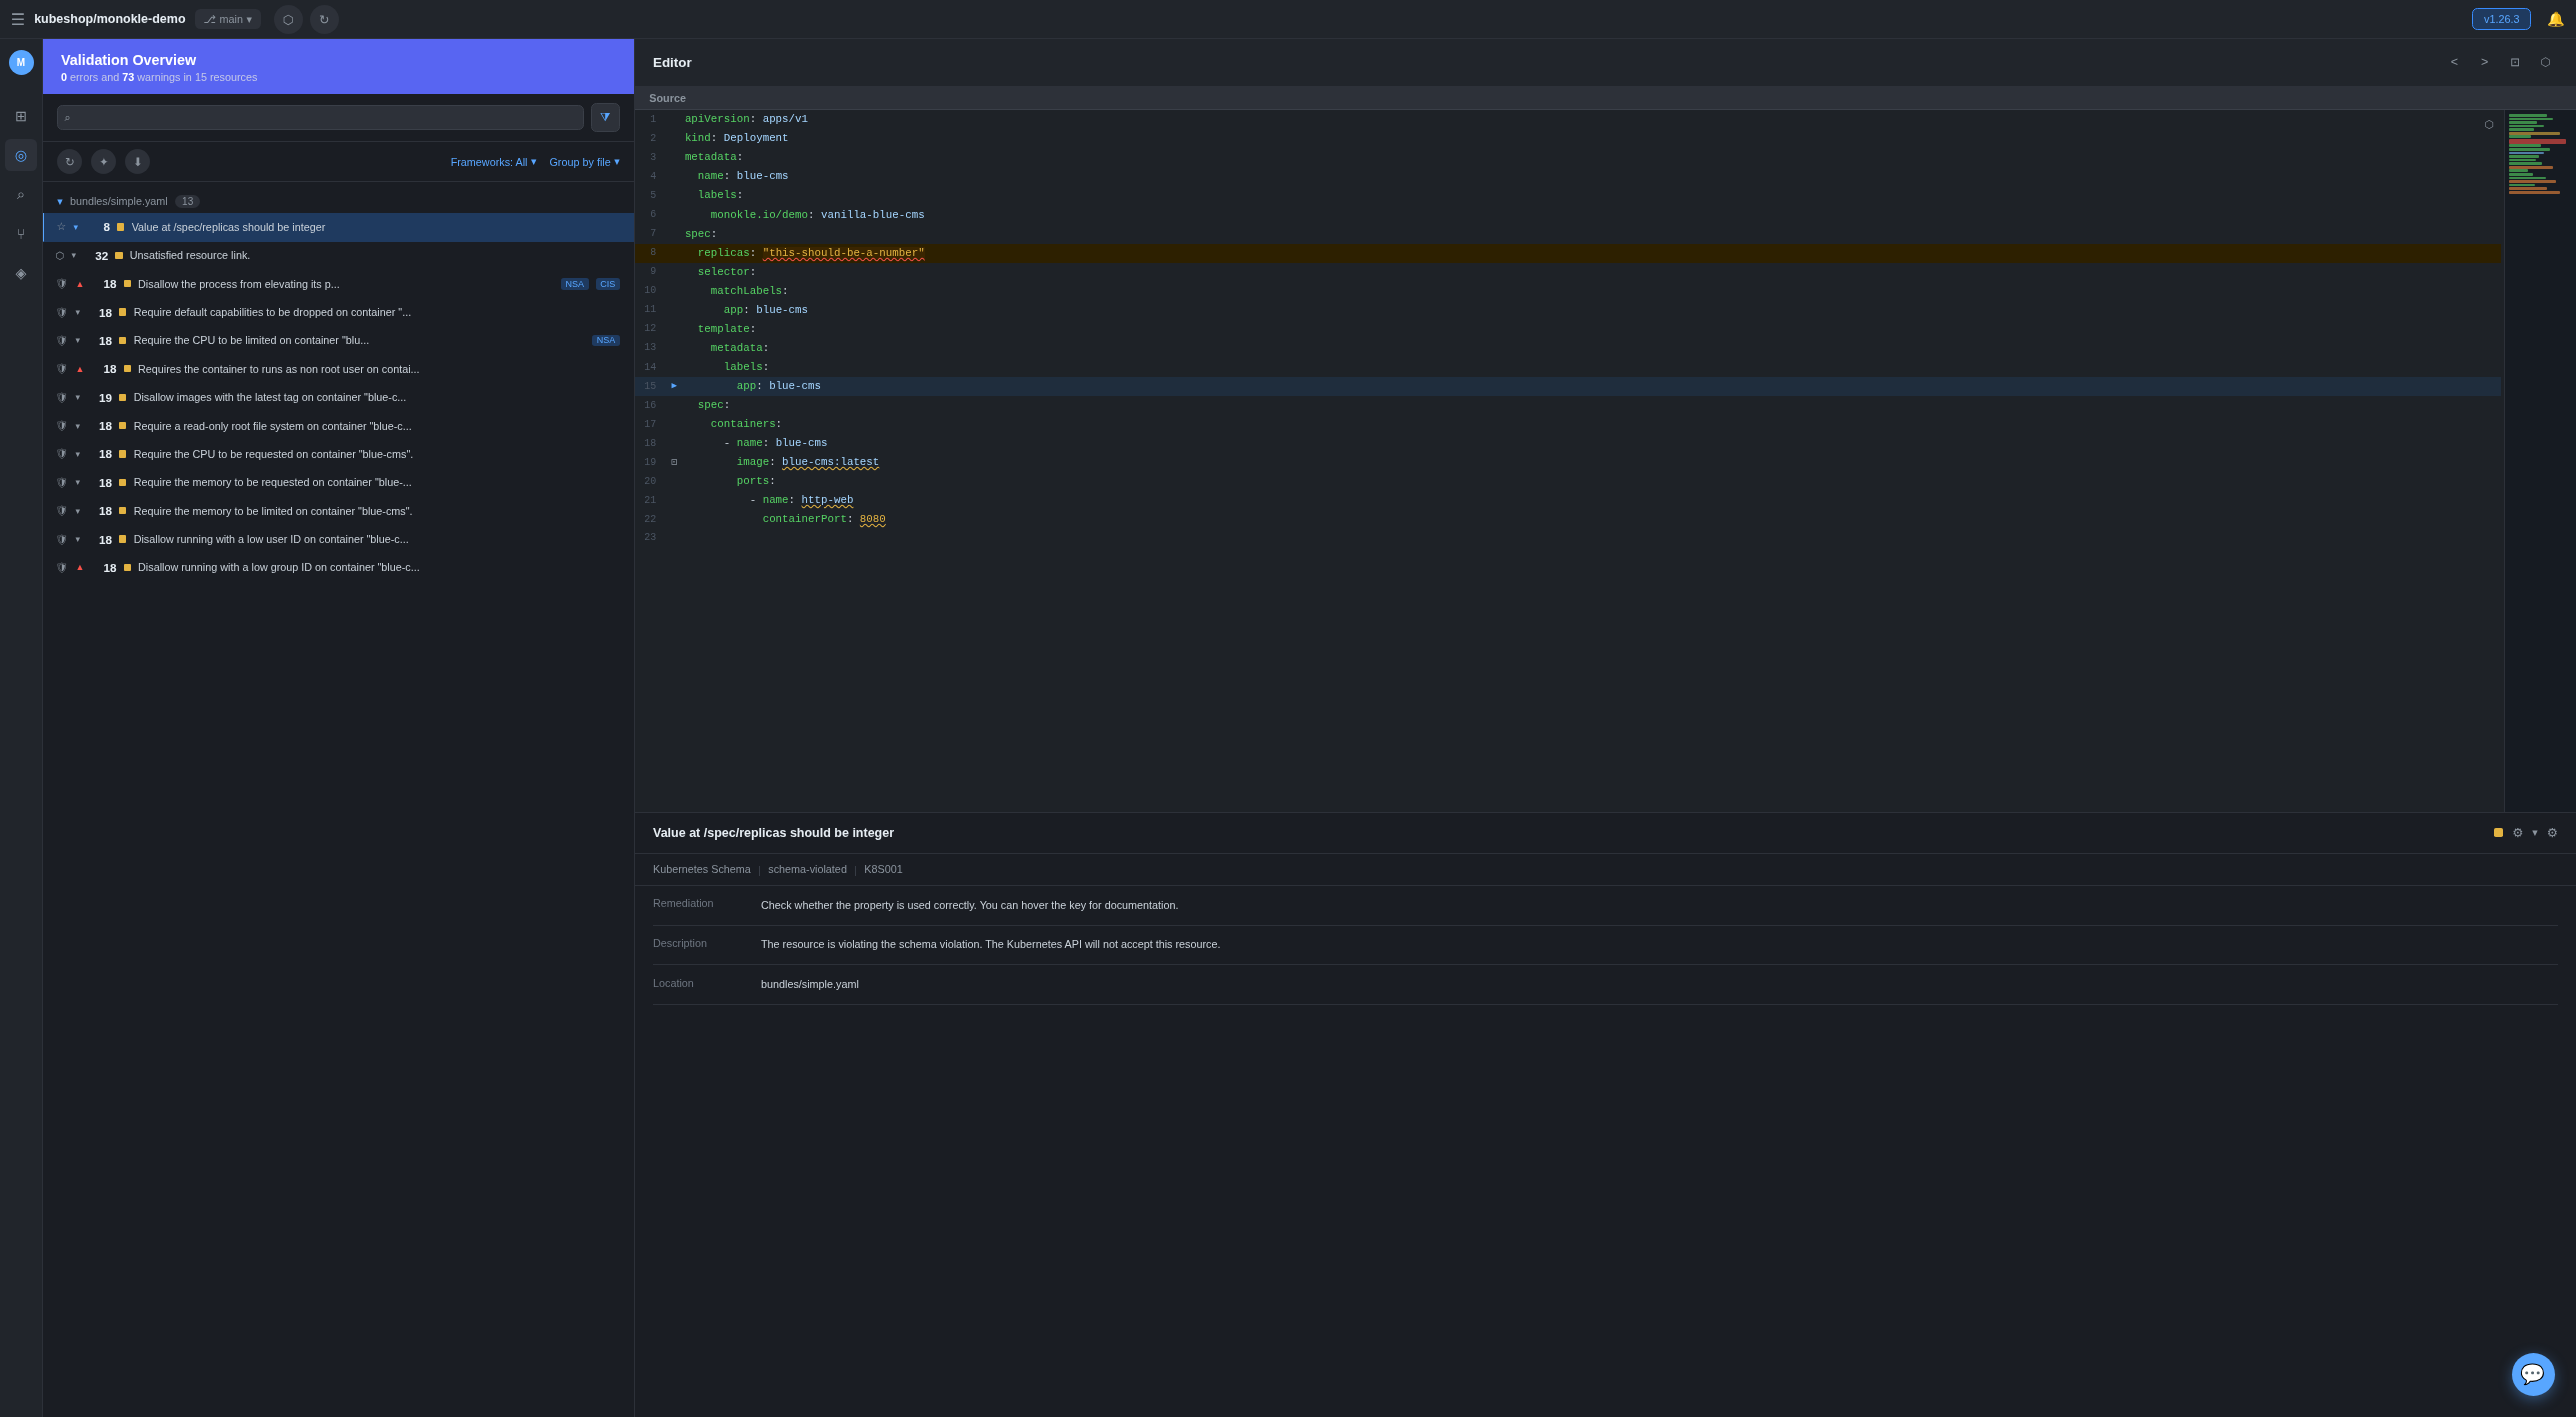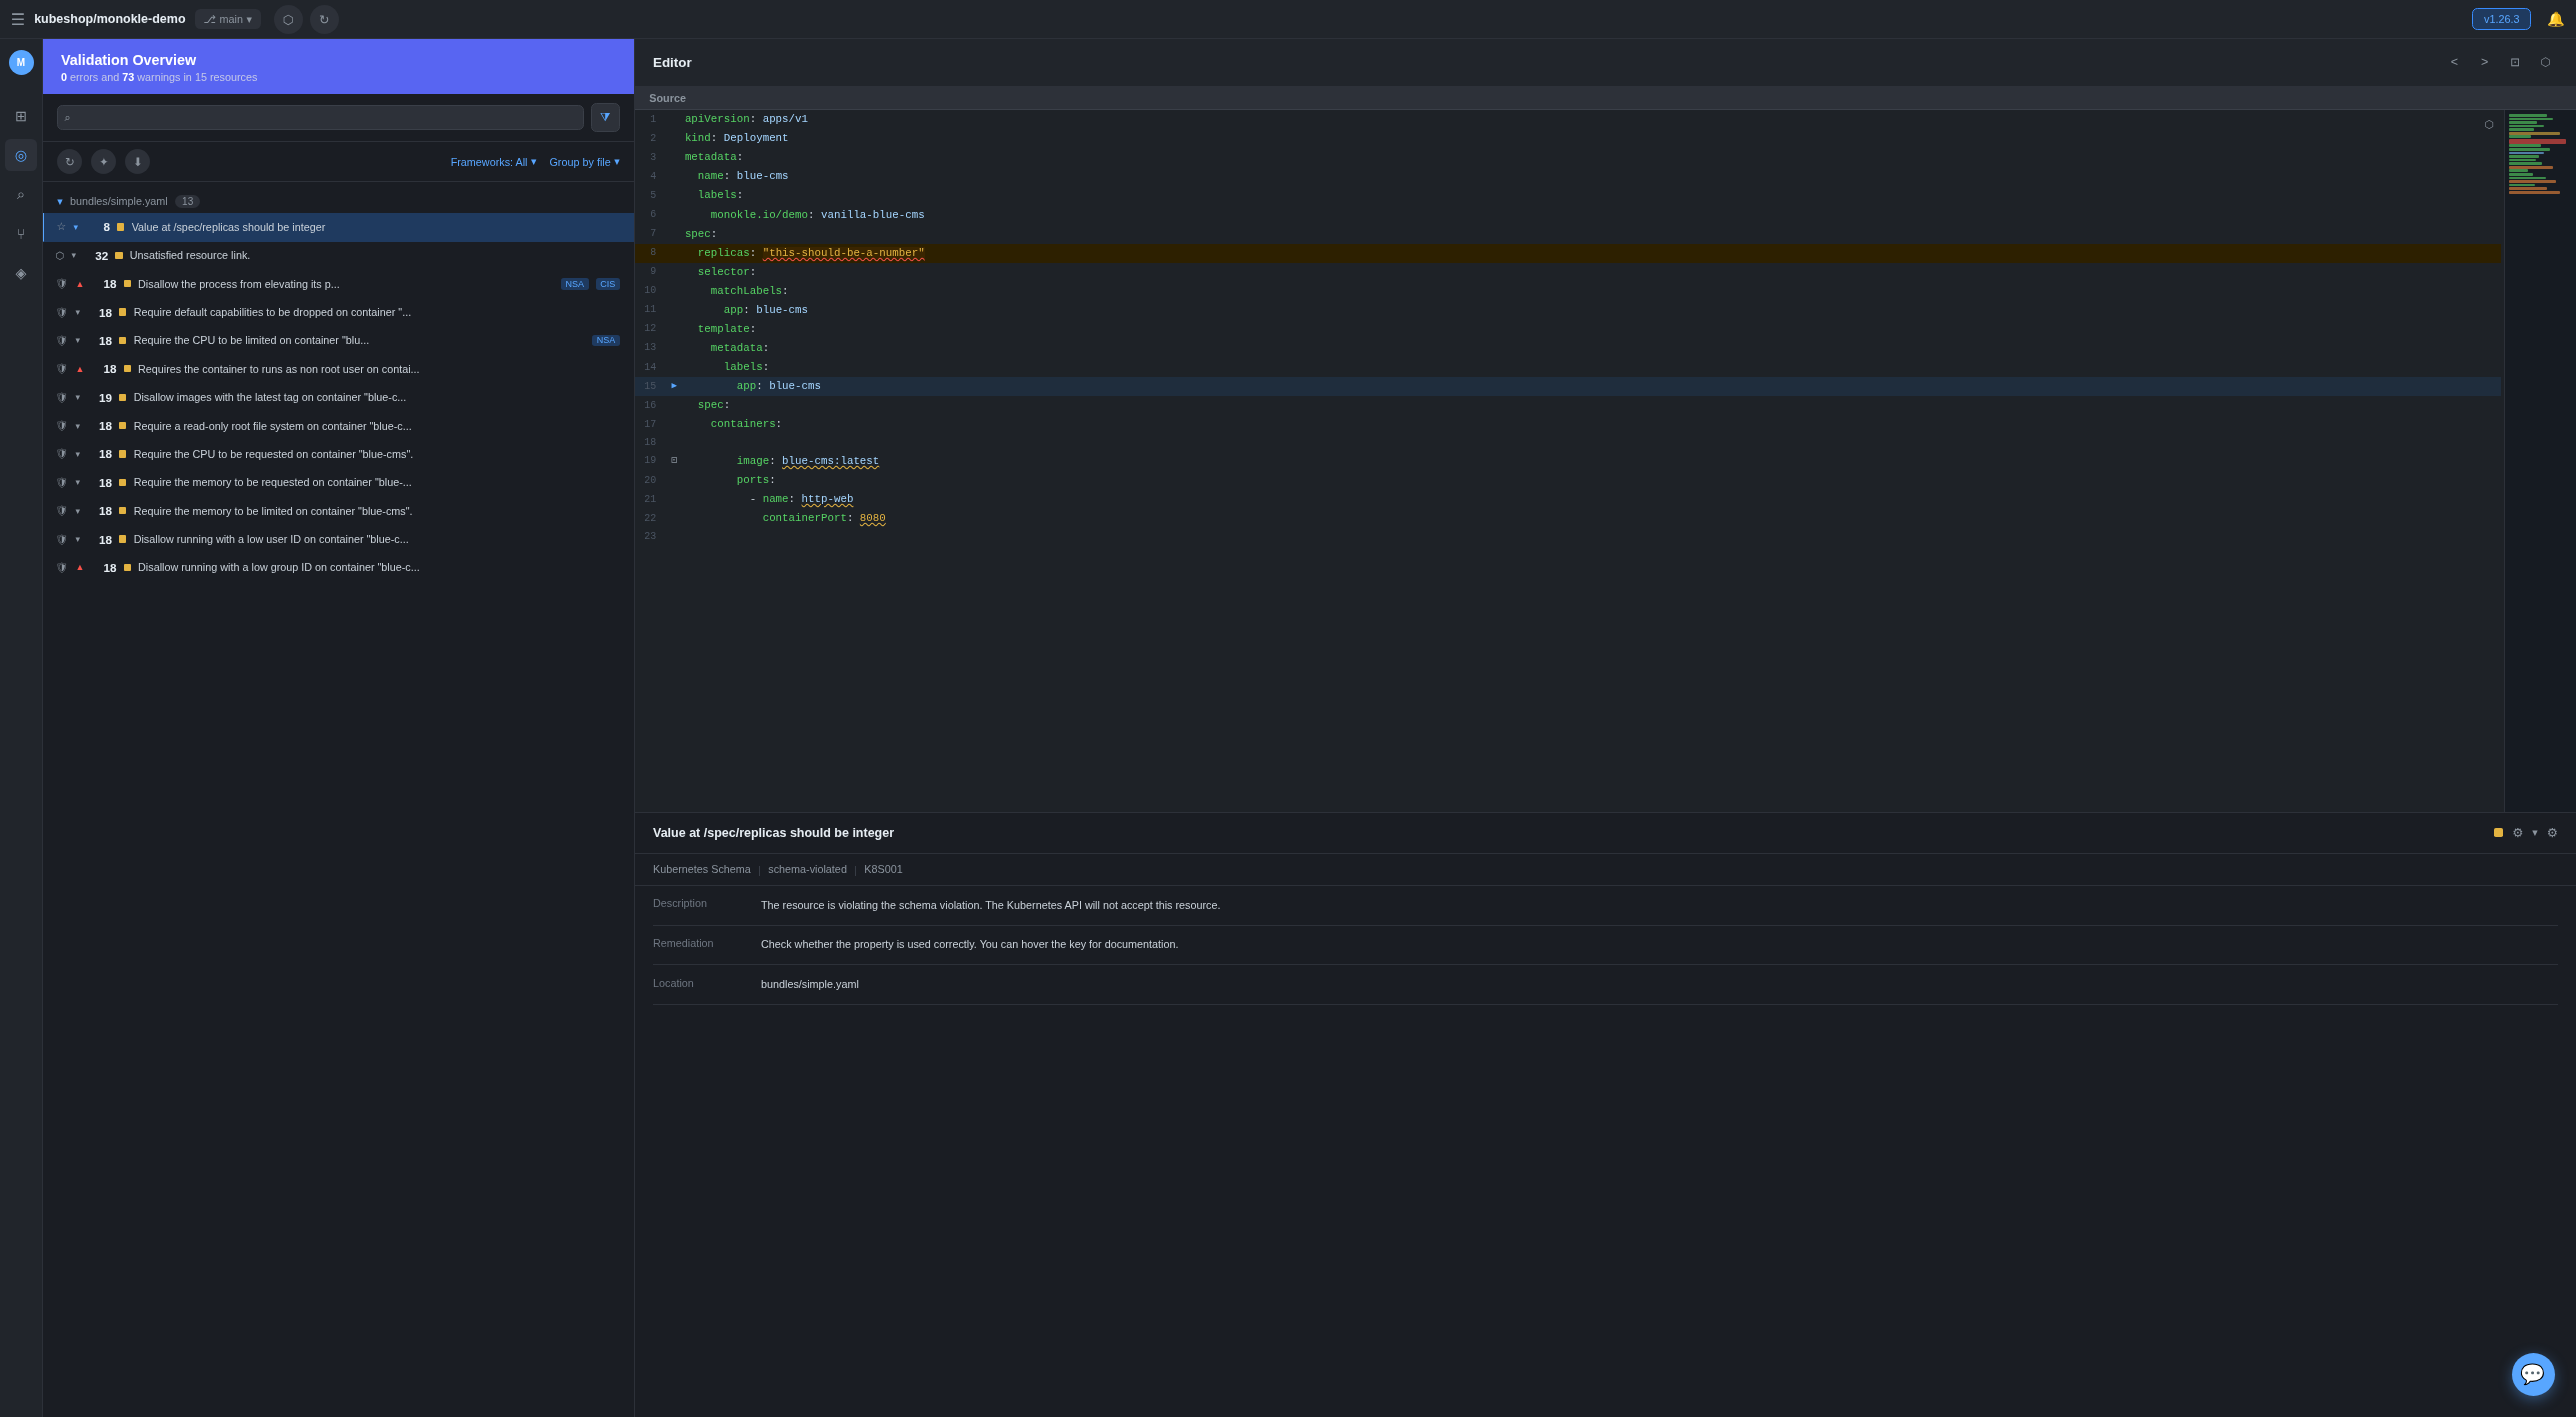--- a/index.html
+++ b/index.html
@@ -632,20 +632,21 @@
 
           <div class="code-line">
             <span class="line-num">17</span>
             <span class="line-gutter"></span>
             <span class="line-content">    <span class="kw-teal">containers</span>:</span>
           </div>
 
           <div class="code-line">
             <span class="line-num">18</span>
             <span class="line-gutter"></span>
+            <span class="line-content">      - <span class="kw-teal">name</span>: <span class="kw-string">blue-cms</span></span>
           </div>
 
           <div class="code-line" style="position:relative">
             <span class="line-num">19</span>
             <span class="line-gutter" style="color:#8b949e;font-size:10px">⊡</span>
             <span class="line-content">        <span class="kw-teal">image</span>: <span class="orange-underline kw-string">blue-cms:latest</span></span>
           </div>
 
           <div class="code-line">
             <span class="line-num">20</span>
@@ -715,26 +716,26 @@
         <div class="issue-meta">
           <span class="meta-badge">Kubernetes Schema</span>
           <span class="meta-sep">|</span>
           <span class="meta-code">schema-violated</span>
           <span class="meta-sep">|</span>
           <span class="meta-code">K8S001</span>
         </div>
 
         <div class="issue-fields">
           <div class="issue-field-row">
+            <span class="field-label">Remediation</span>
+            <span class="field-value">Check whether the property is used correctly. You can hover the key for documentation.</span>
+          </div>
+          <div class="issue-field-row">
             <span class="field-label">Description</span>
             <span class="field-value">The resource is violating the schema violation. The Kubernetes API will not accept this resource.</span>
-          </div>
-          <div class="issue-field-row">
-            <span class="field-label">Remediation</span>
-            <span class="field-value">Check whether the property is used correctly. You can hover the key for documentation.</span>
           </div>
           <div class="issue-field-row">
             <span class="field-label">Location</span>
             <span class="field-value">bundles/simple.yaml</span>
           </div>
         </div>
       </div>
     </div>
   </div>
 </div>

